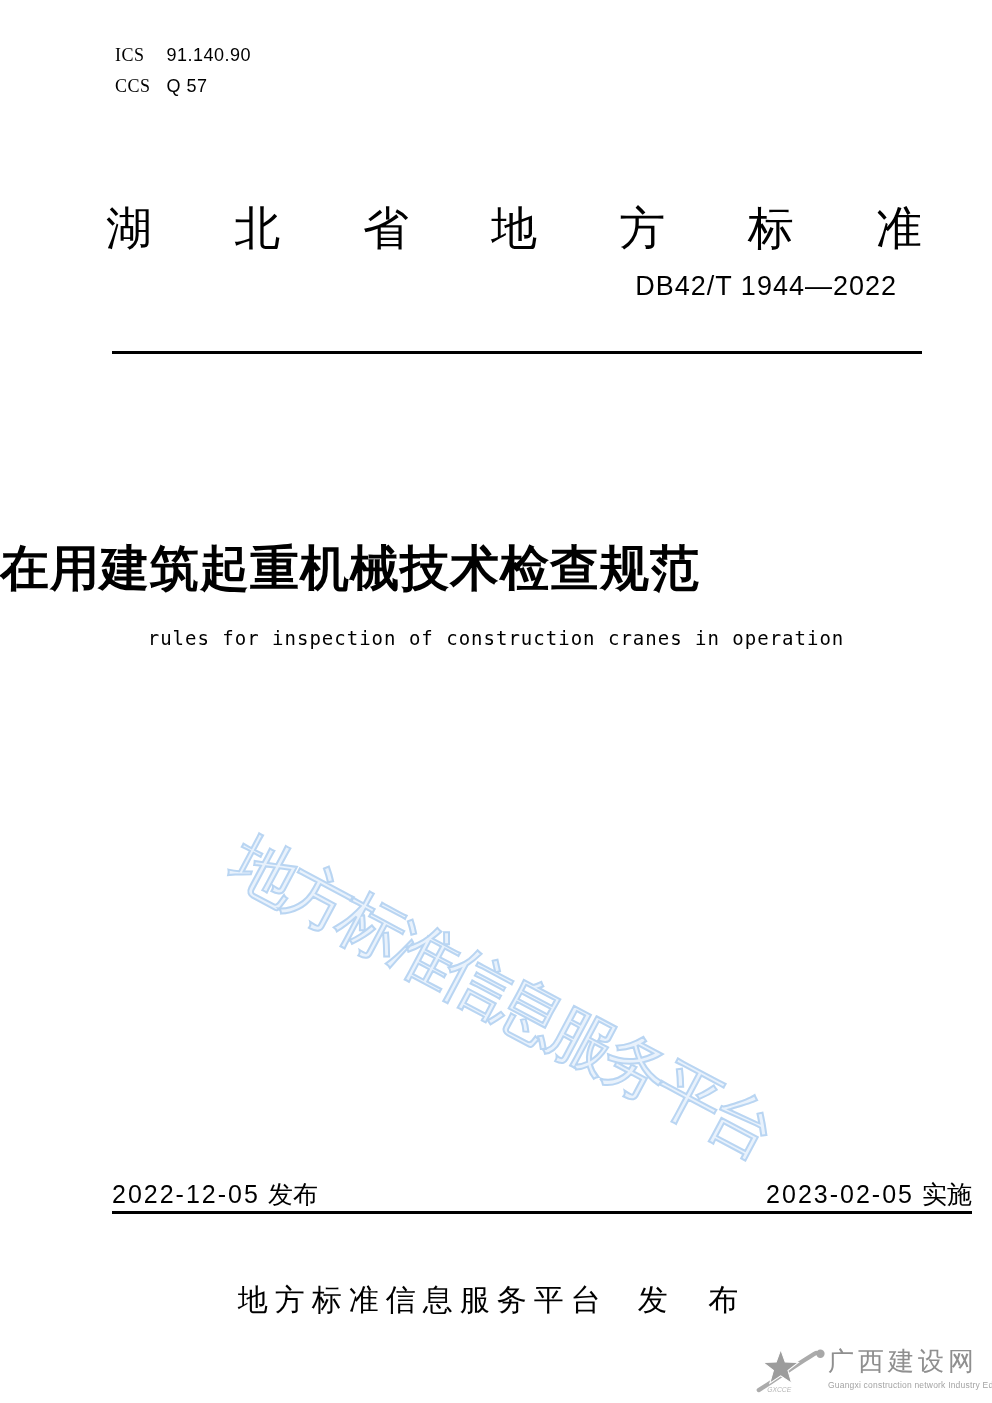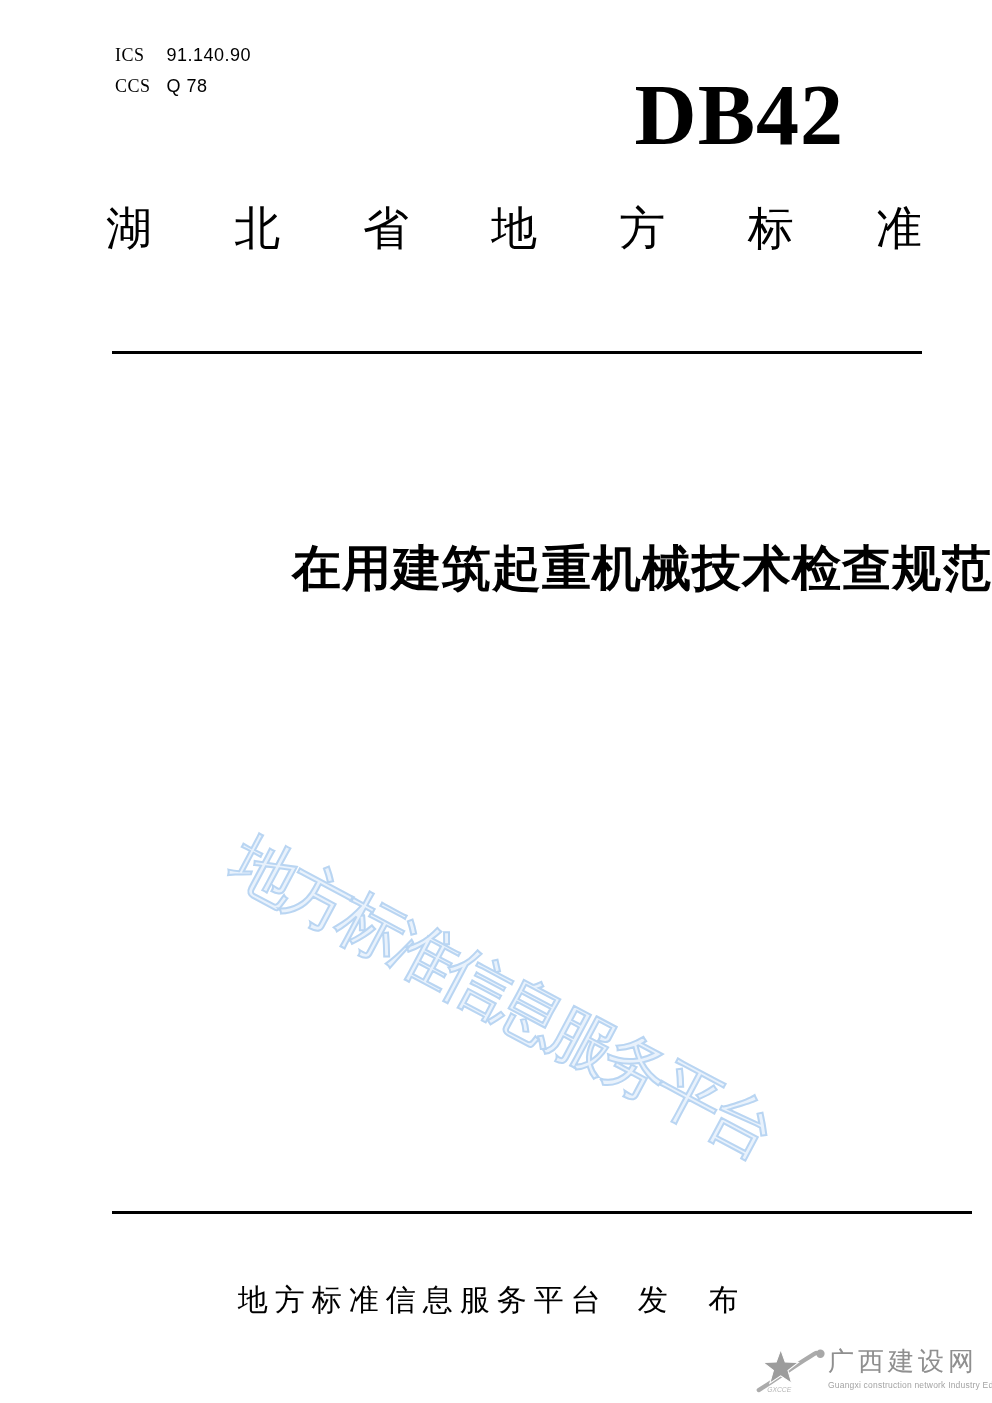--- a/index.html
+++ b/index.html
@@ -46,21 +46,21 @@
     font-size: 27px; letter-spacing: 1px;
   }
 
   .rule-top {
     position: absolute; left: 112px; top: 351px;
     width: 810px; height: 3px; background: #000;
   }
 
   .doc-title {
     position: absolute; left: 0; top: 536px; width: 100%;
-    text-align: right;
+    text-align: left;
     font-size: 49px; font-weight: bold; letter-spacing: 1px;
   }
 
   .doc-subtitle {
     position: absolute; left: 0; top: 627px; width: 100%;
     text-align: center;
     font-family: "DejaVu Sans Mono", monospace;
     font-size: 19px; letter-spacing: 1px;
   }
 
@@ -123,36 +123,45 @@
 
 <div class="page">
 
   <div class="ics-block">
     <div class="ics-row">
       <span class="code-label">ICS</span>
       <span class="code-value">91.140.90</span>
     </div>
     <div class="ics-row">
       <span class="code-label">CCS</span>
-      <span class="code-value">Q 78</span>
+      <span class="code-value">Q 57</span>
     </div>
   </div>
 
-  <div class="db-code">DB42</div>
 
   <div class="standard-name">湖北省地方标准</div>
 
+  <div class="standard-number">DB42/T 1944—2022</div>
 
   <div class="rule-top"></div>
 
   <div class="doc-title">在用建筑起重机械技术检查规范</div>
 
+  <div class="doc-subtitle">rules for inspection of construction cranes in operation</div>
 
   <div class="watermark">地方标准信息服务平台</div>
 
+  <div class="dates-row">
+    <div>
+      <span class="date-value">2022-12-05</span><span class="date-label">发布</span>
+    </div>
+    <div>
+      <span class="date-value">2023-02-05</span><span class="date-label">实施</span>
+    </div>
+  </div>
 
   <div class="rule-bottom"></div>
 
   <div class="publisher-row">
     <span class="agency">地方标准信息服务平台</span><span class="publish-label">发 布</span>
   </div>
 
   <div class="site-logo">
     <span class="star-wrap">
       <svg viewBox="0 0 90 62" width="76" height="58" aria-hidden="true">

